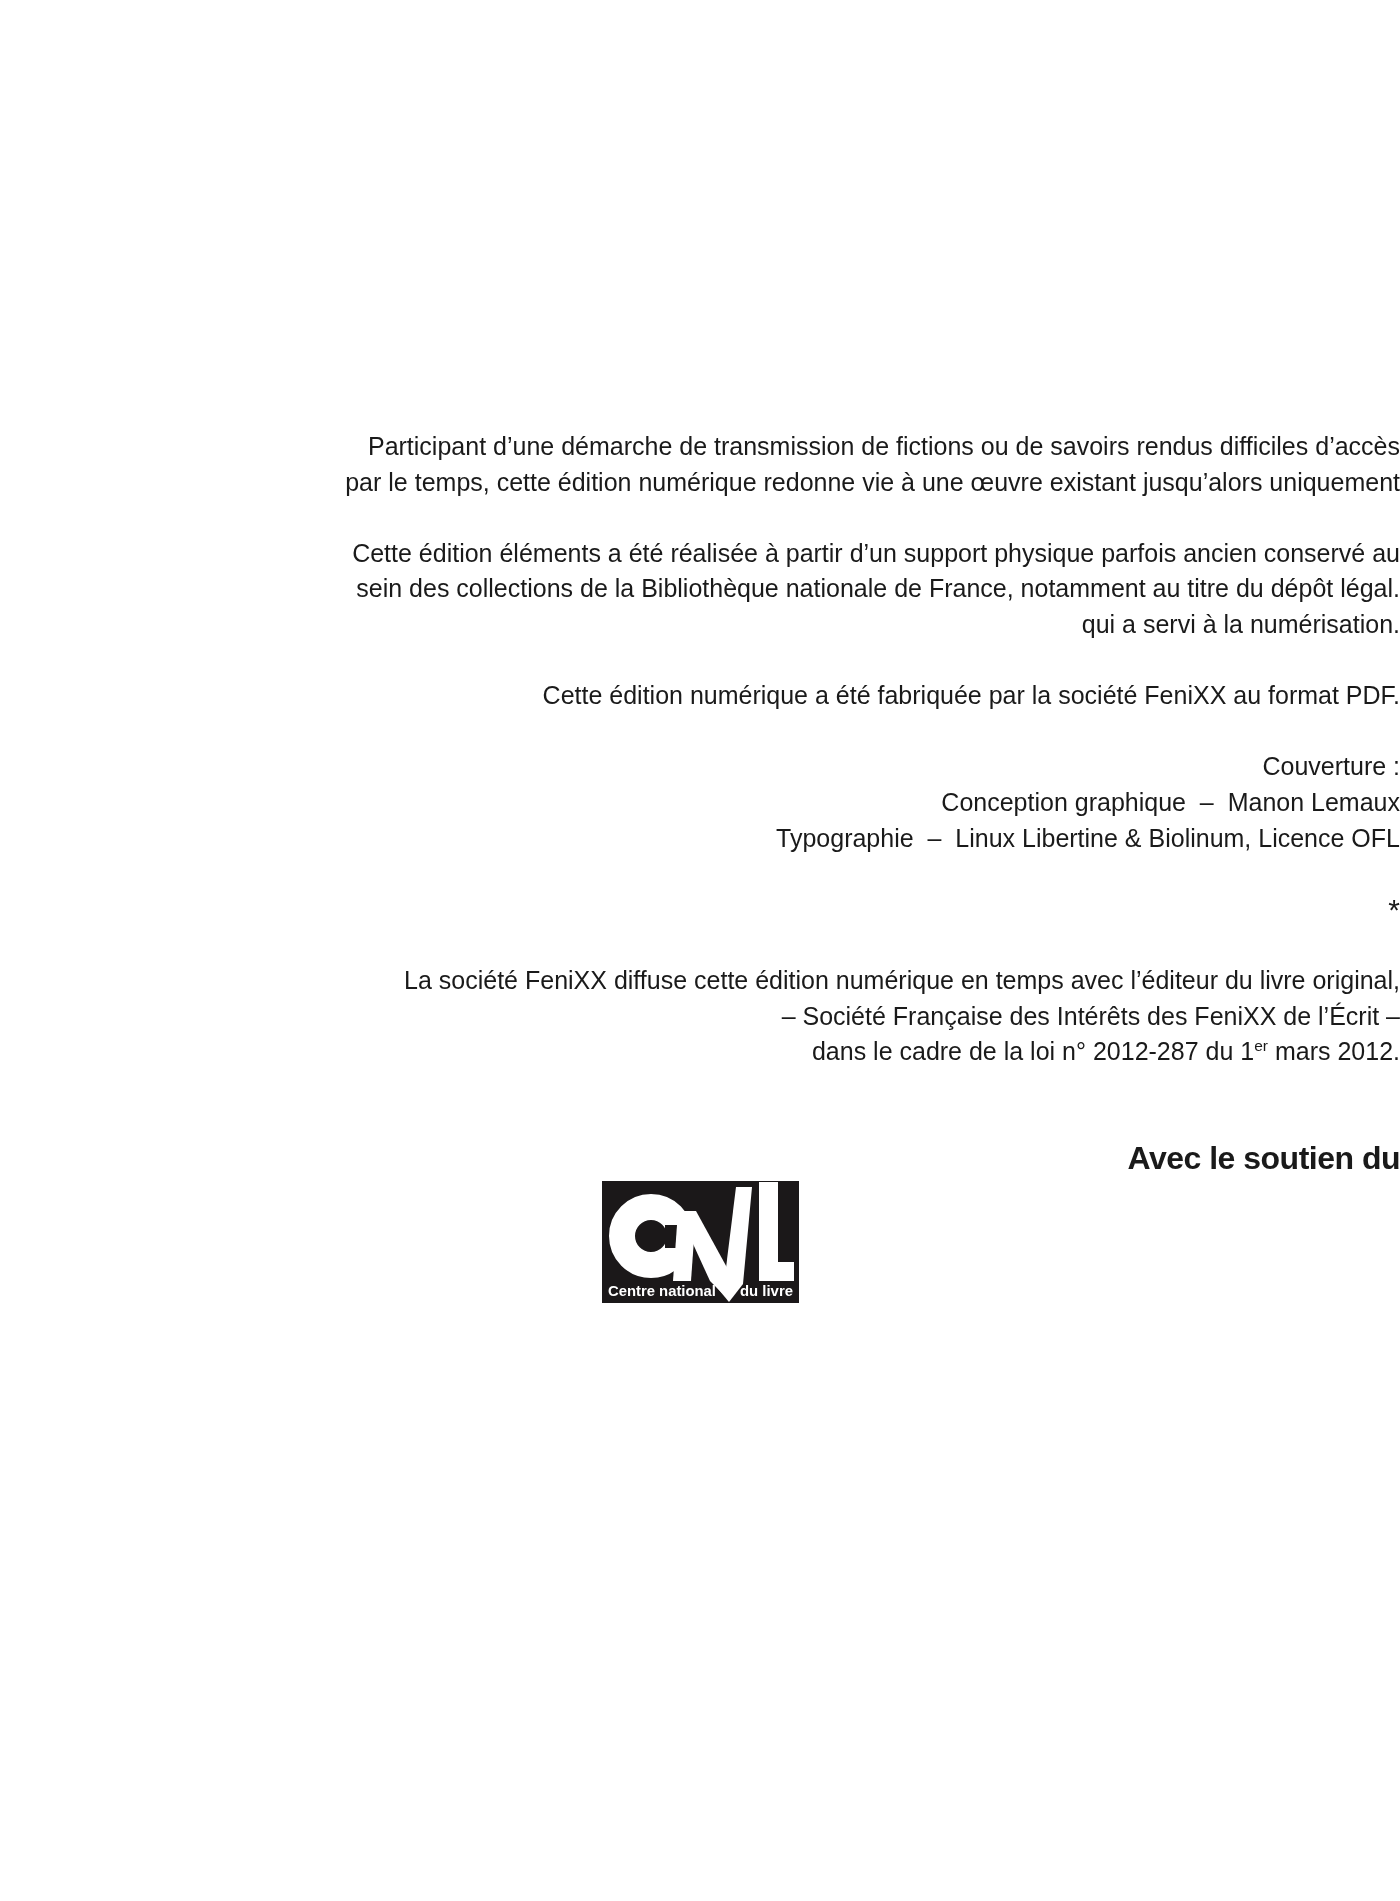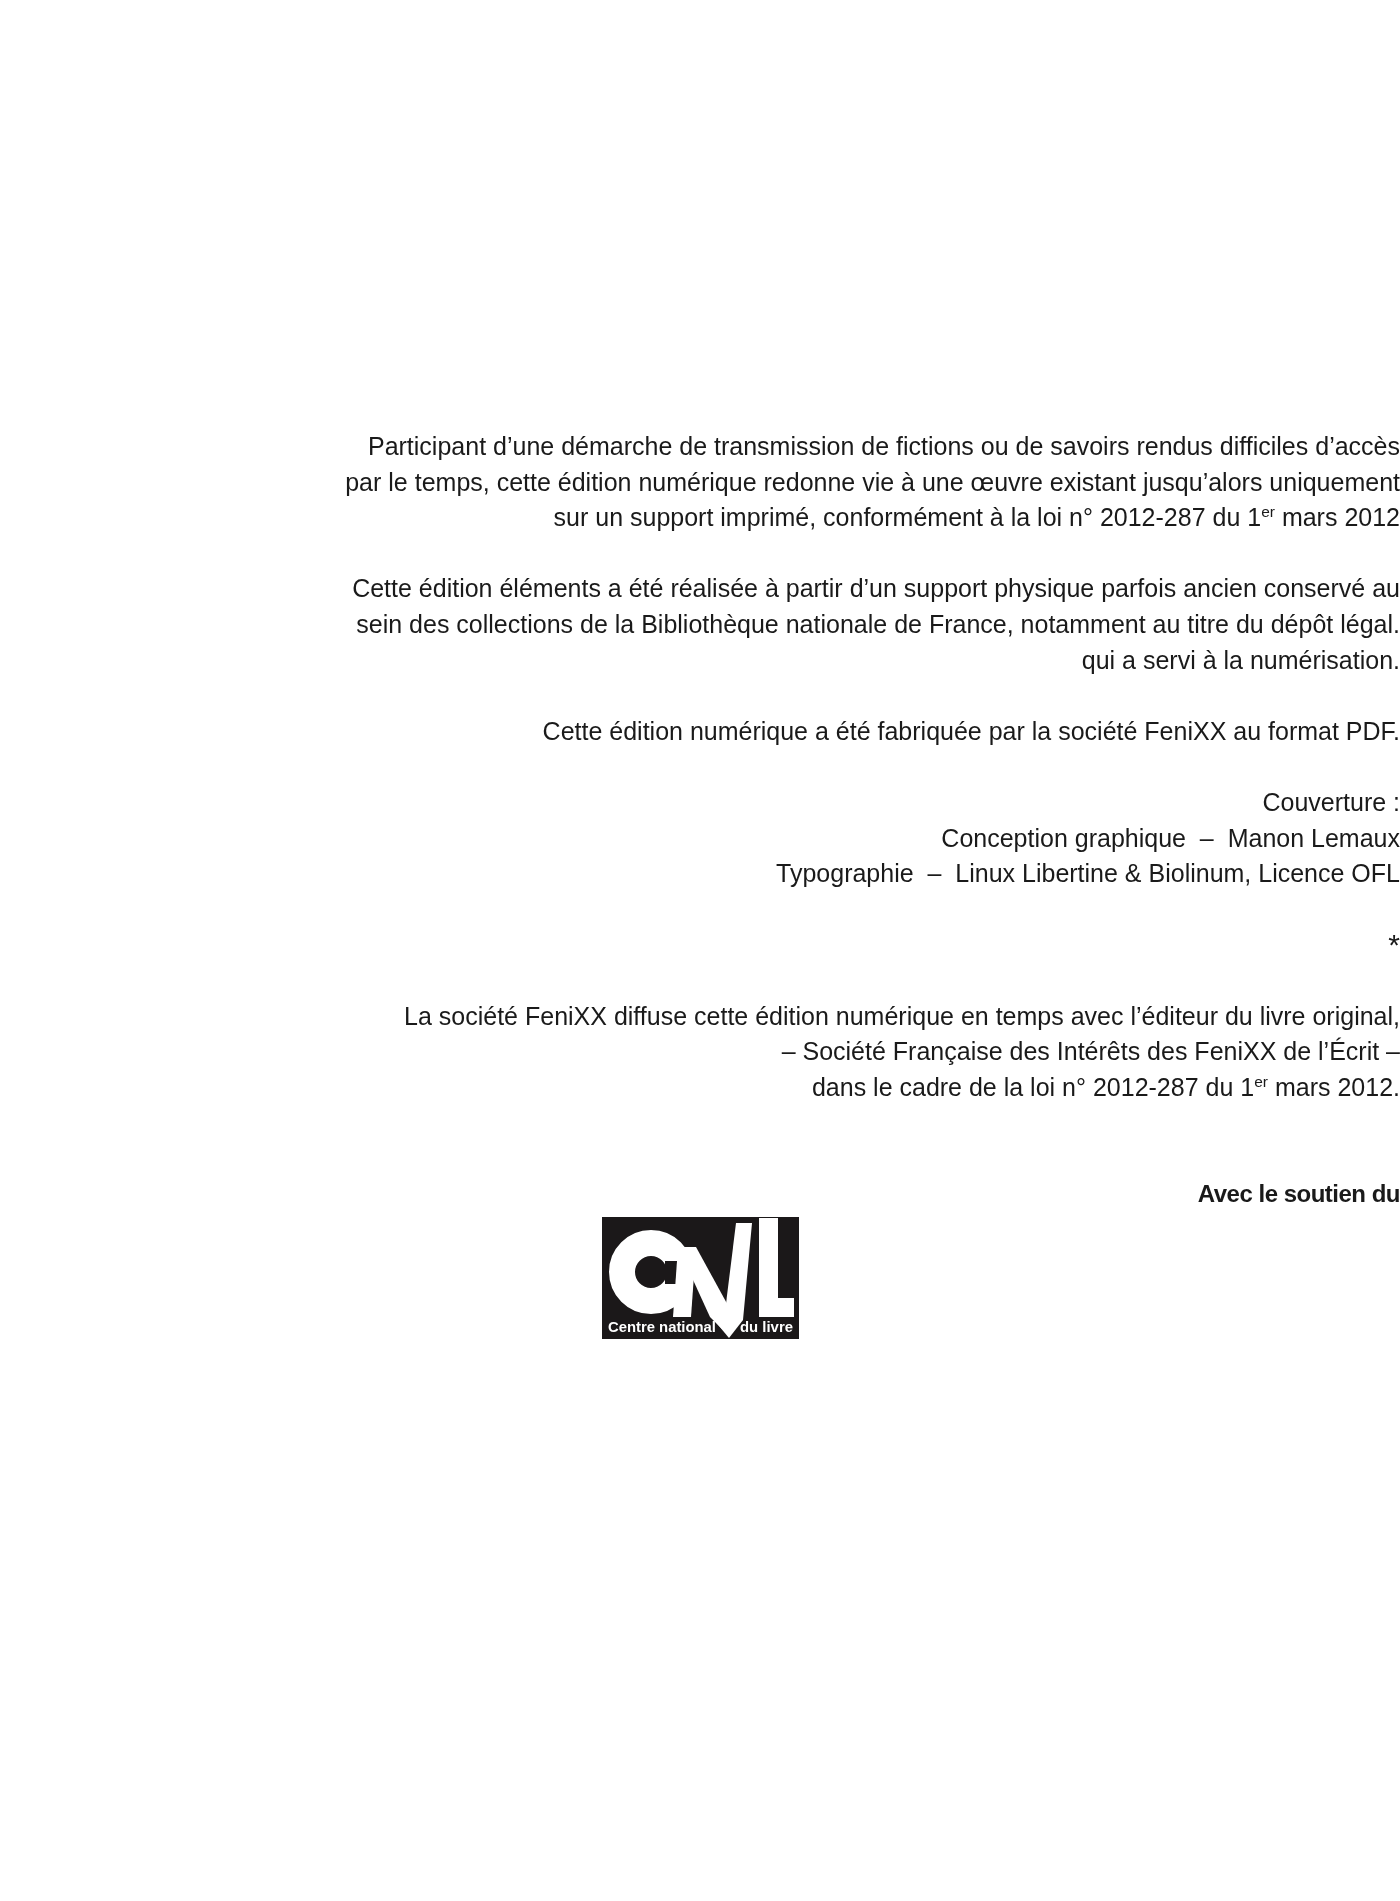--- a/index.html
+++ b/index.html
@@ -33,42 +33,41 @@
   sup {
     font-size: 0.62em;
     line-height: 0;
     vertical-align: super;
   }
   .star {
     font-size: 30px;
   }
   .cnl-label {
     font-weight: bold;
-    font-size: 24px;
+    font-size: 32px;
     letter-spacing: -0.5px;
   }
   .cnl-logo {
     display: block;
     margin: 5px auto 0 auto;
   }
   .cnl-logo text {
     font-family: "Liberation Sans", sans-serif;
     font-weight: bold;
   }
 </style>
 </head>
 <body>
 
 <div class="page">
   <main class="content">
 
     <section>
       <div class="line">Participant d’une démarche de transmission de fictions ou de savoirs rendus difficiles d’accès</div>
       <div class="line">par le temps, cette édition numérique redonne vie à une œuvre existant jusqu’alors uniquement</div>
-      <div class="line">sur un support imprimé, conformément à la loi n° 2012-287 du 1<sup>er</sup> mars 2012</div>
     </section>
 
     <section class="gap1">
       <div class="line">Cette édition éléments a été réalisée à partir d’un support physique parfois ancien conservé au</div>
       <div class="line">sein des collections de la Bibliothèque nationale de France, notamment au titre du dépôt légal.</div>
       <div class="line">qui a servi à la numérisation.</div>
     </section>
 
     <section class="gap1">
       <div class="line">Cette édition numérique a été fabriquée par la société FeniXX au format PDF.</div>

